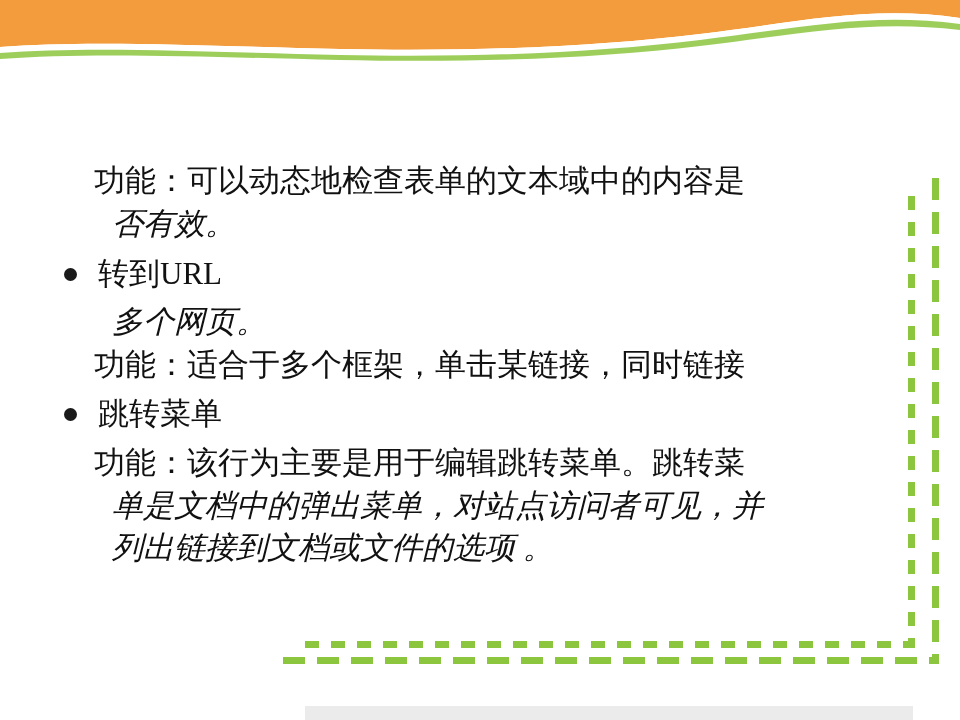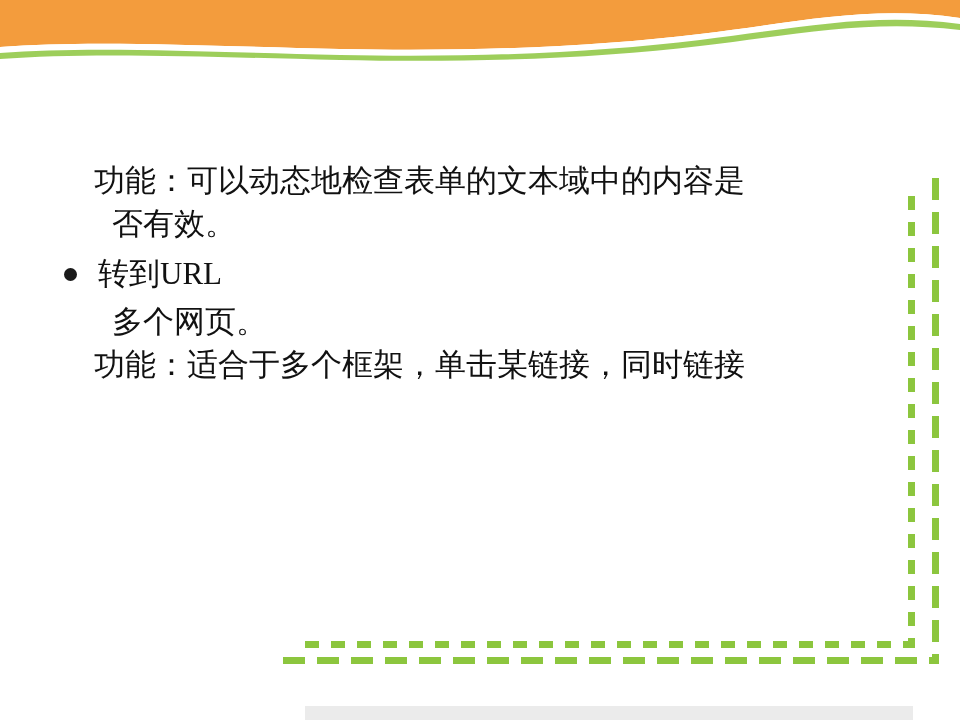--- a/index.html
+++ b/index.html
@@ -132,20 +132,21 @@
     background: #1a1a1a;
     border-radius: 50%;
   }
   .bullet-text {
     font-size: 31px;
     margin-top: 12px;
   }
   .indent2 {
     display: block;
     padding-left: 14px;
+    font-style: italic;
   }
 </style>
 </head>
 <body>
 
 <div class="slide">
 
   <div class="top-banner">
     <svg width="960" height="64" viewBox="0 0 960 64" xmlns="http://www.w3.org/2000/svg">
       <path d="M0,0 L960,0 L960,18 C870,5 800,22 700,34 C600,46 480,52 340,49 C210,46 90,40 0,47 Z" fill="#f39c3d"></path>
@@ -172,16 +173,25 @@
     <div class="bullet-line">
       <span class="bullet-dot"></span>
       <span class="bullet-text">转到URL</span>
     </div>
 
     <div class="para">
       <span class="ln indent2">多个网页。</span>
       <span class="ln first">功能：适合于多个框架，单击某链接，同时链接</span>
     </div>
 
+    <div class="bullet-line">
+      <span class="bullet-dot"></span>
+      <span class="bullet-text">跳转菜单</span>
+    </div>
 
+    <div class="para">
+      <span class="ln first">功能：该行为主要是用于编辑跳转菜单。跳转菜</span>
+      <span class="ln indent2">单是文档中的弹出菜单，对站点访问者可见，并</span>
+      <span class="ln indent2">列出链接到文档或文件的选项 。</span>
+    </div>
 
   </div>
 </div>
 
 </body></html>

